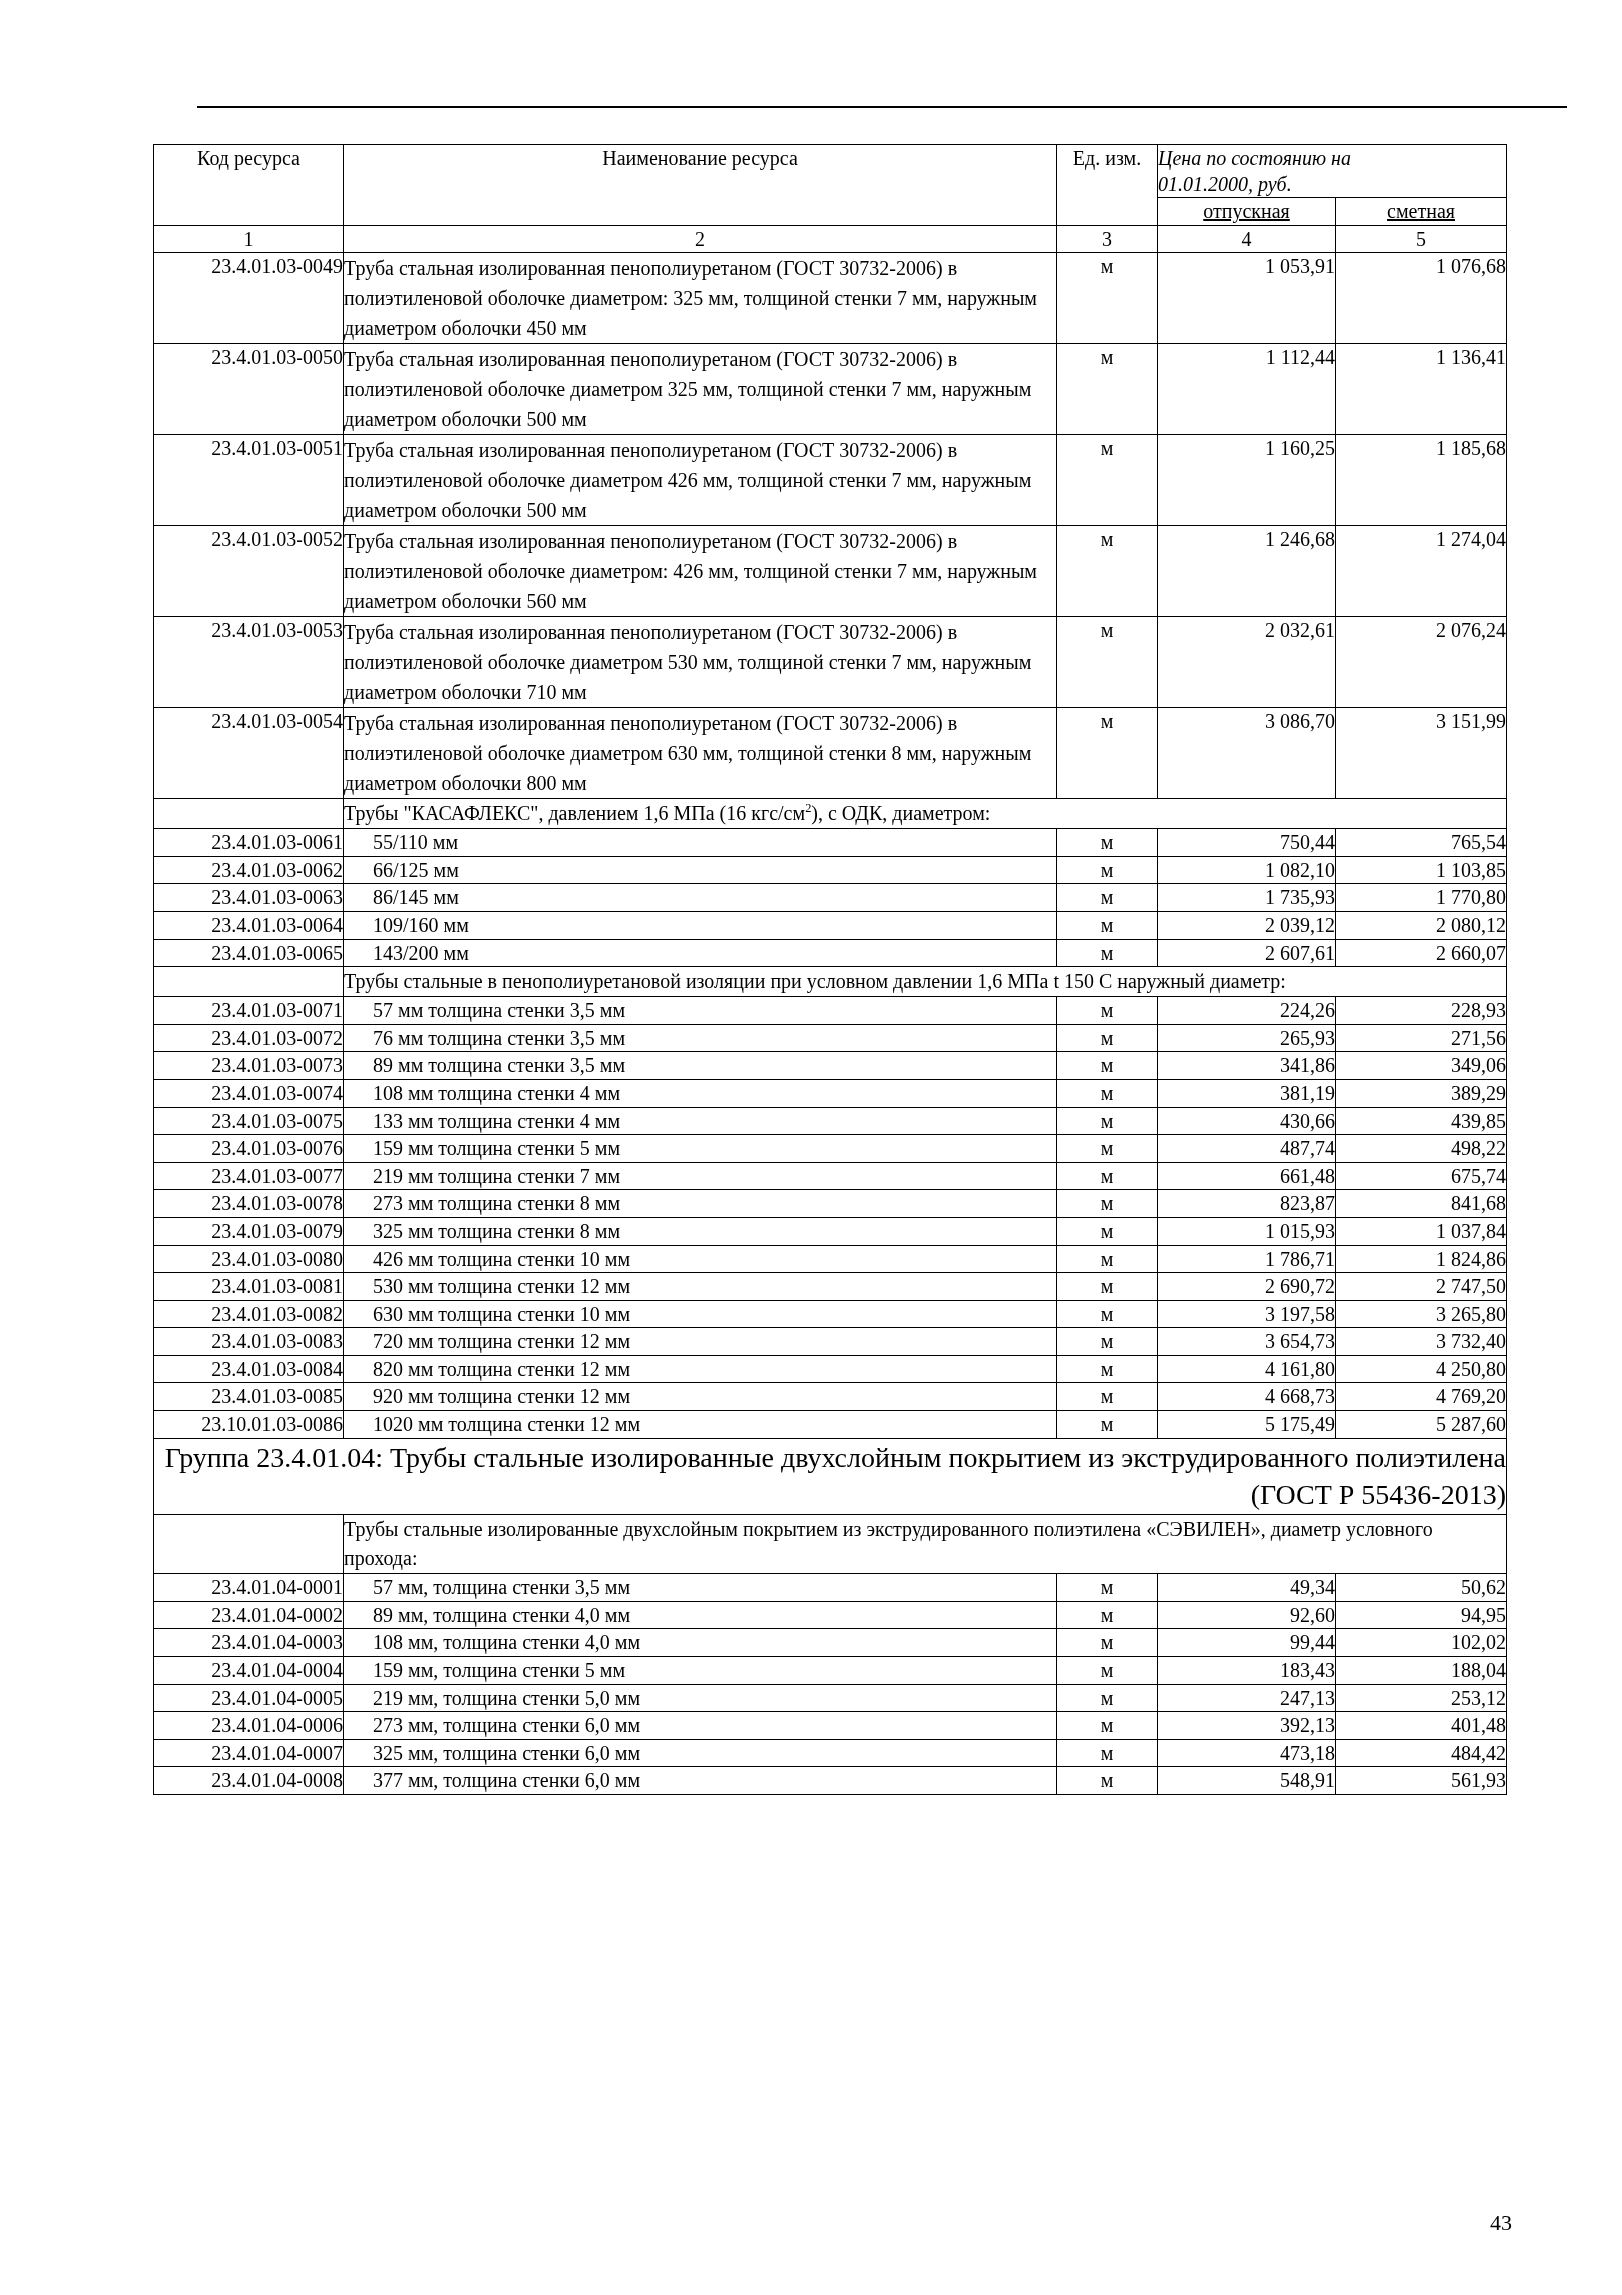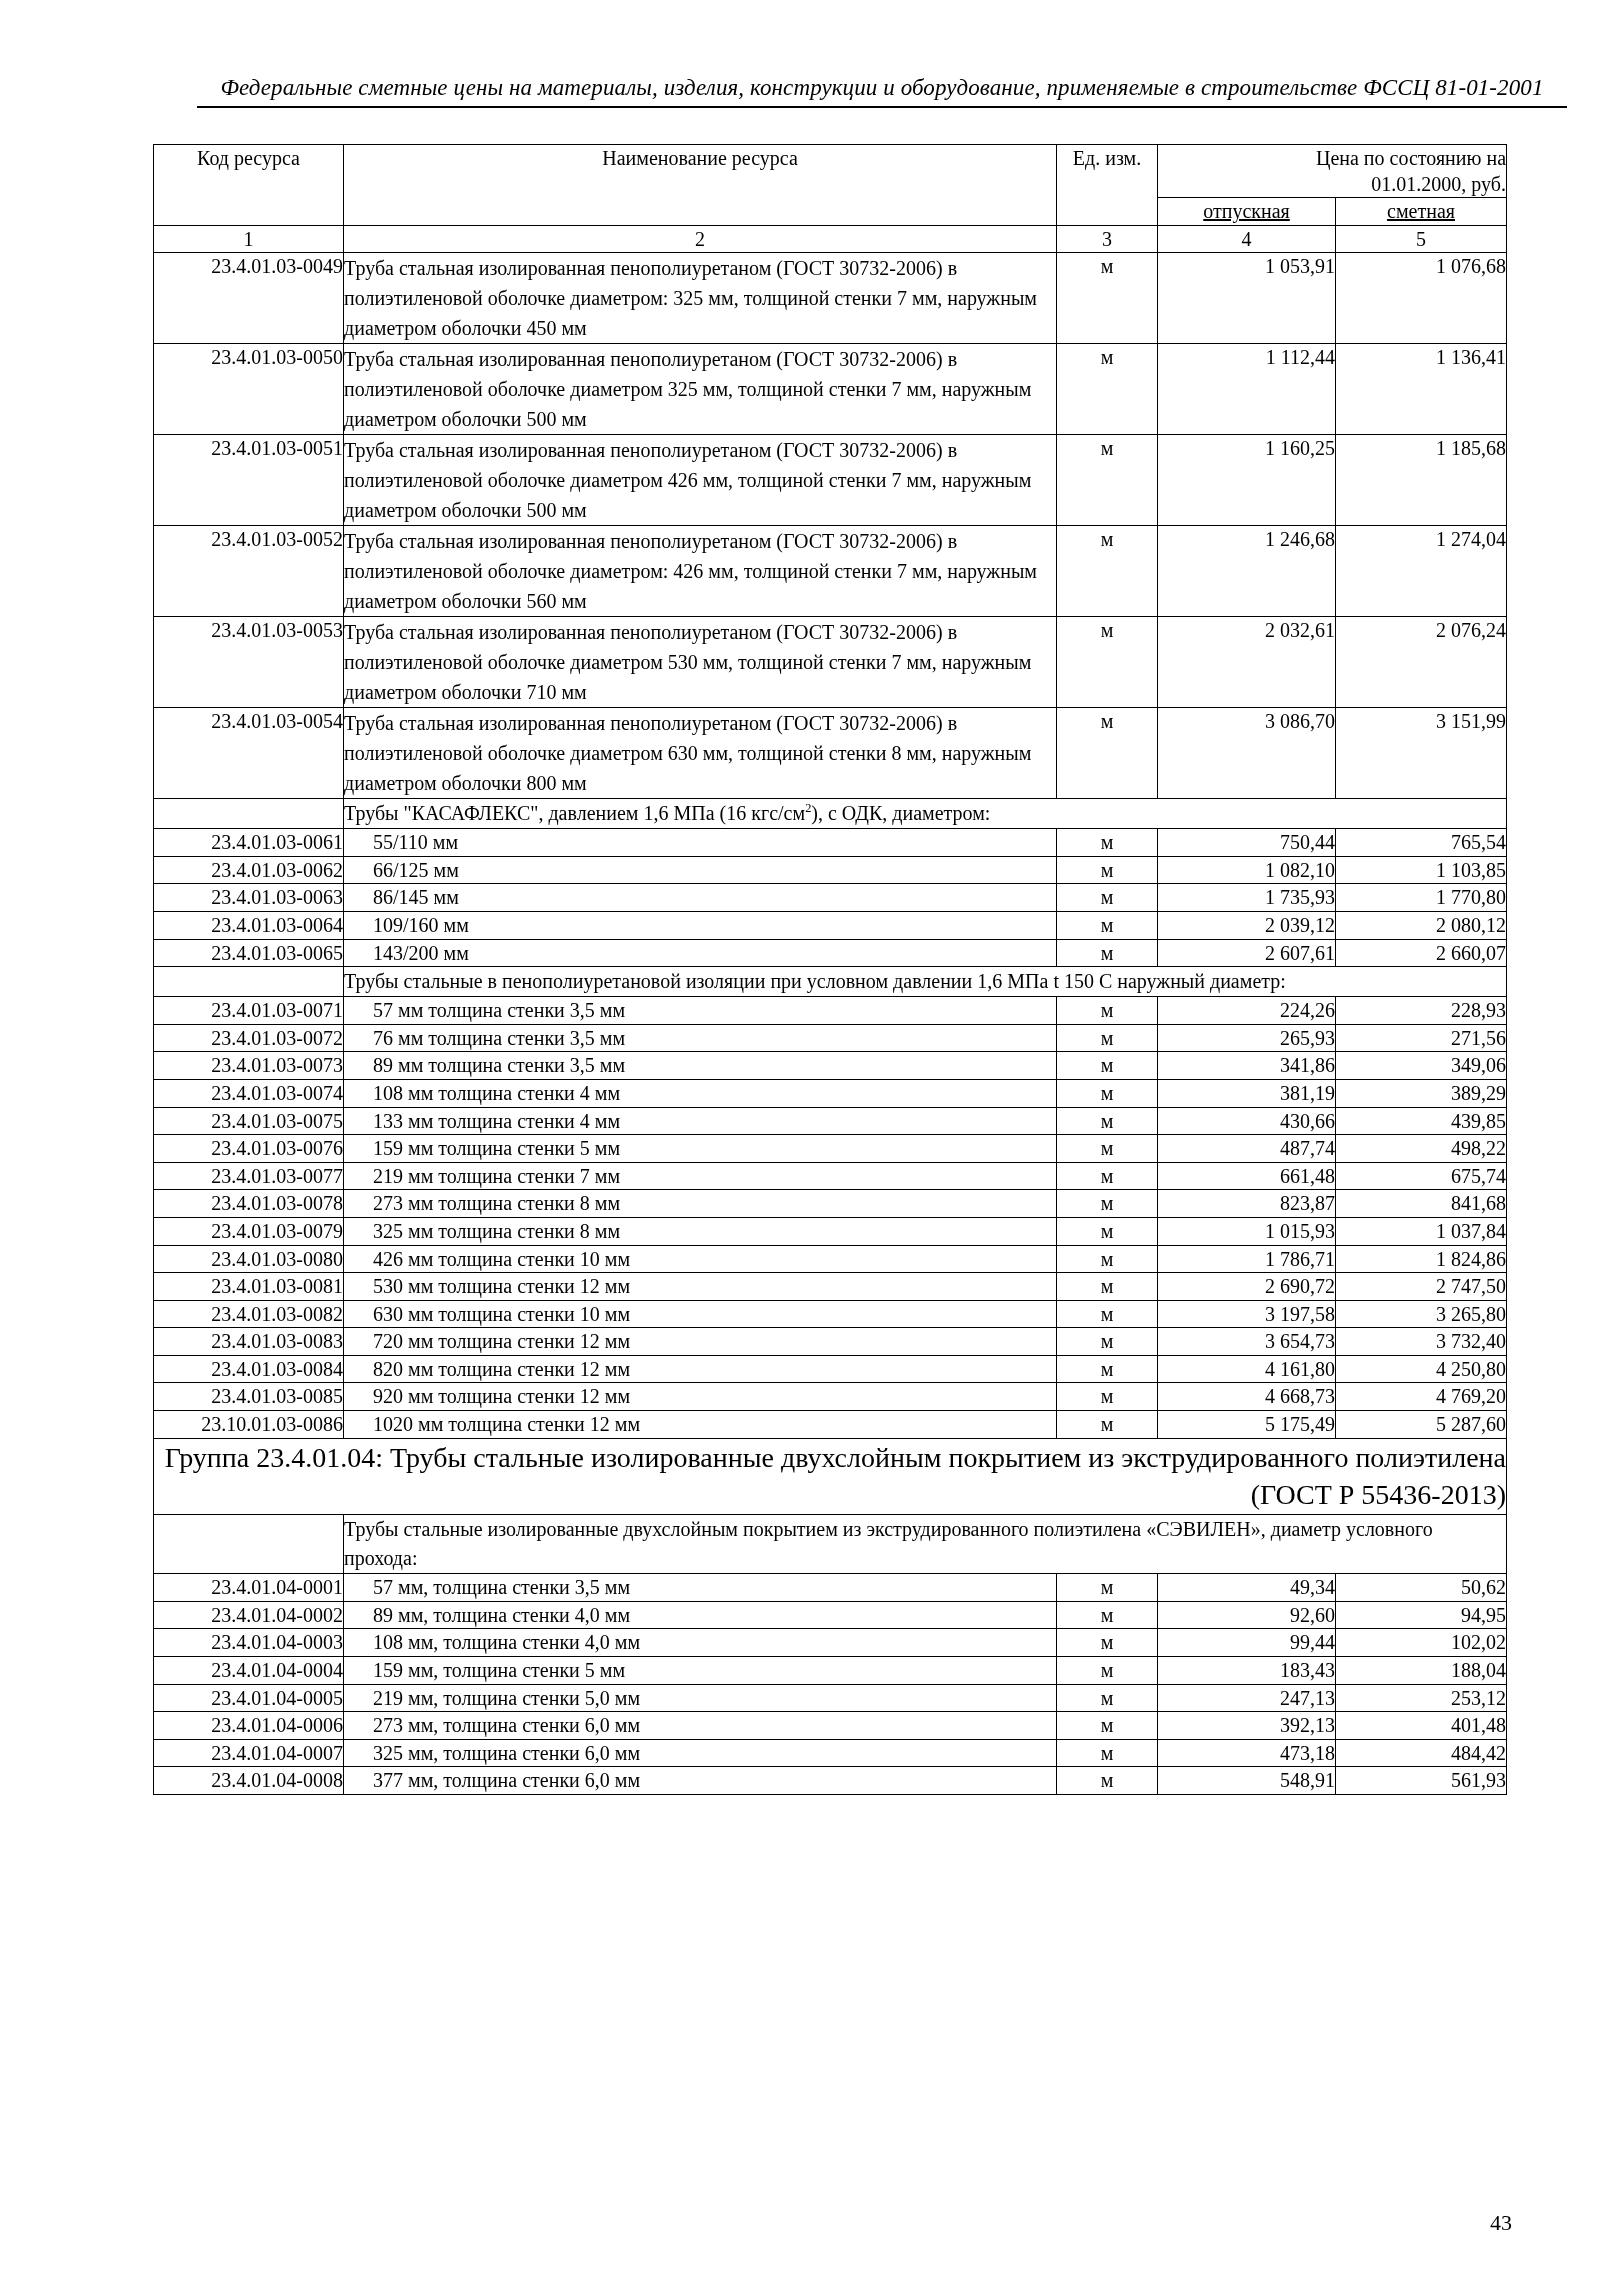--- a/index.html
+++ b/index.html
@@ -70,24 +70,25 @@
 
   
   .hdr-cell {
     text-align: center;
     vertical-align: middle;
     padding: 4.6px 3.1px;
     font-size: 20px;
     line-height: 1.3;
   }
   .hdr-price-top {
-    text-align: right;
+    text-align: left;
     vertical-align: middle;
     padding: 4.6px 3.1px;
     line-height: 1.3;
+    font-style: italic;
   }
   .hdr-sub {
     text-align: center;
     vertical-align: middle;
     padding: 3.1px 3.1px 4.6px;
     text-decoration: underline;
   }
   .numrow td {
     text-align: center;
     padding: 1.5px 0 3.1px;
@@ -141,21 +142,20 @@
     top: 2210px;
     font-size: 22px;
   }
   sup { font-size: 0.62em; vertical-align: super; line-height: 0; }
 </style>
 </head>
 <body>
 
 <div class="page">
 
-  <div class="doc-header">Федеральные сметные цены на материалы, изделия, конструкции и оборудование, применяемые в строительстве ФССЦ 81-01-2001</div>
   <div class="header-rule"></div>
 
   <div class="tbl-wrap">
     <table class="fssc">
       <colgroup>
         <col class="c-code">
           <col class="c-name">
           <col class="c-unit">
           <col class="c-p1">
           <col class="c-p2">

